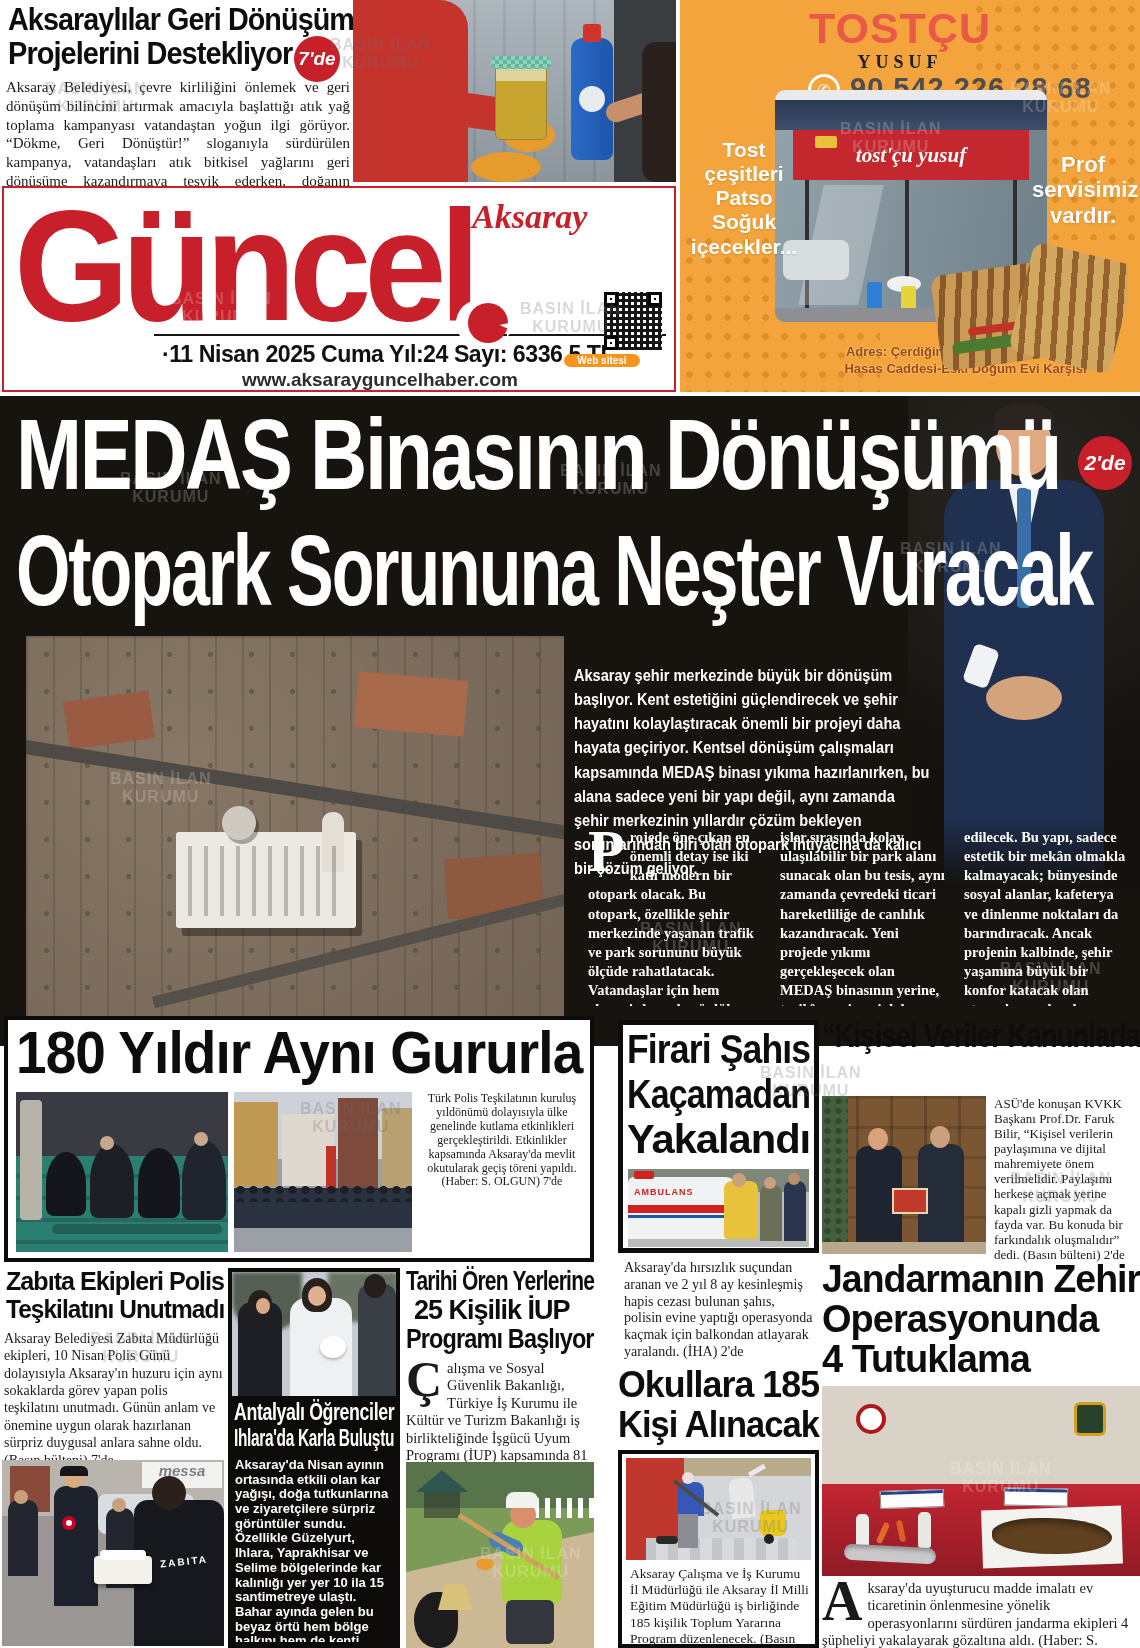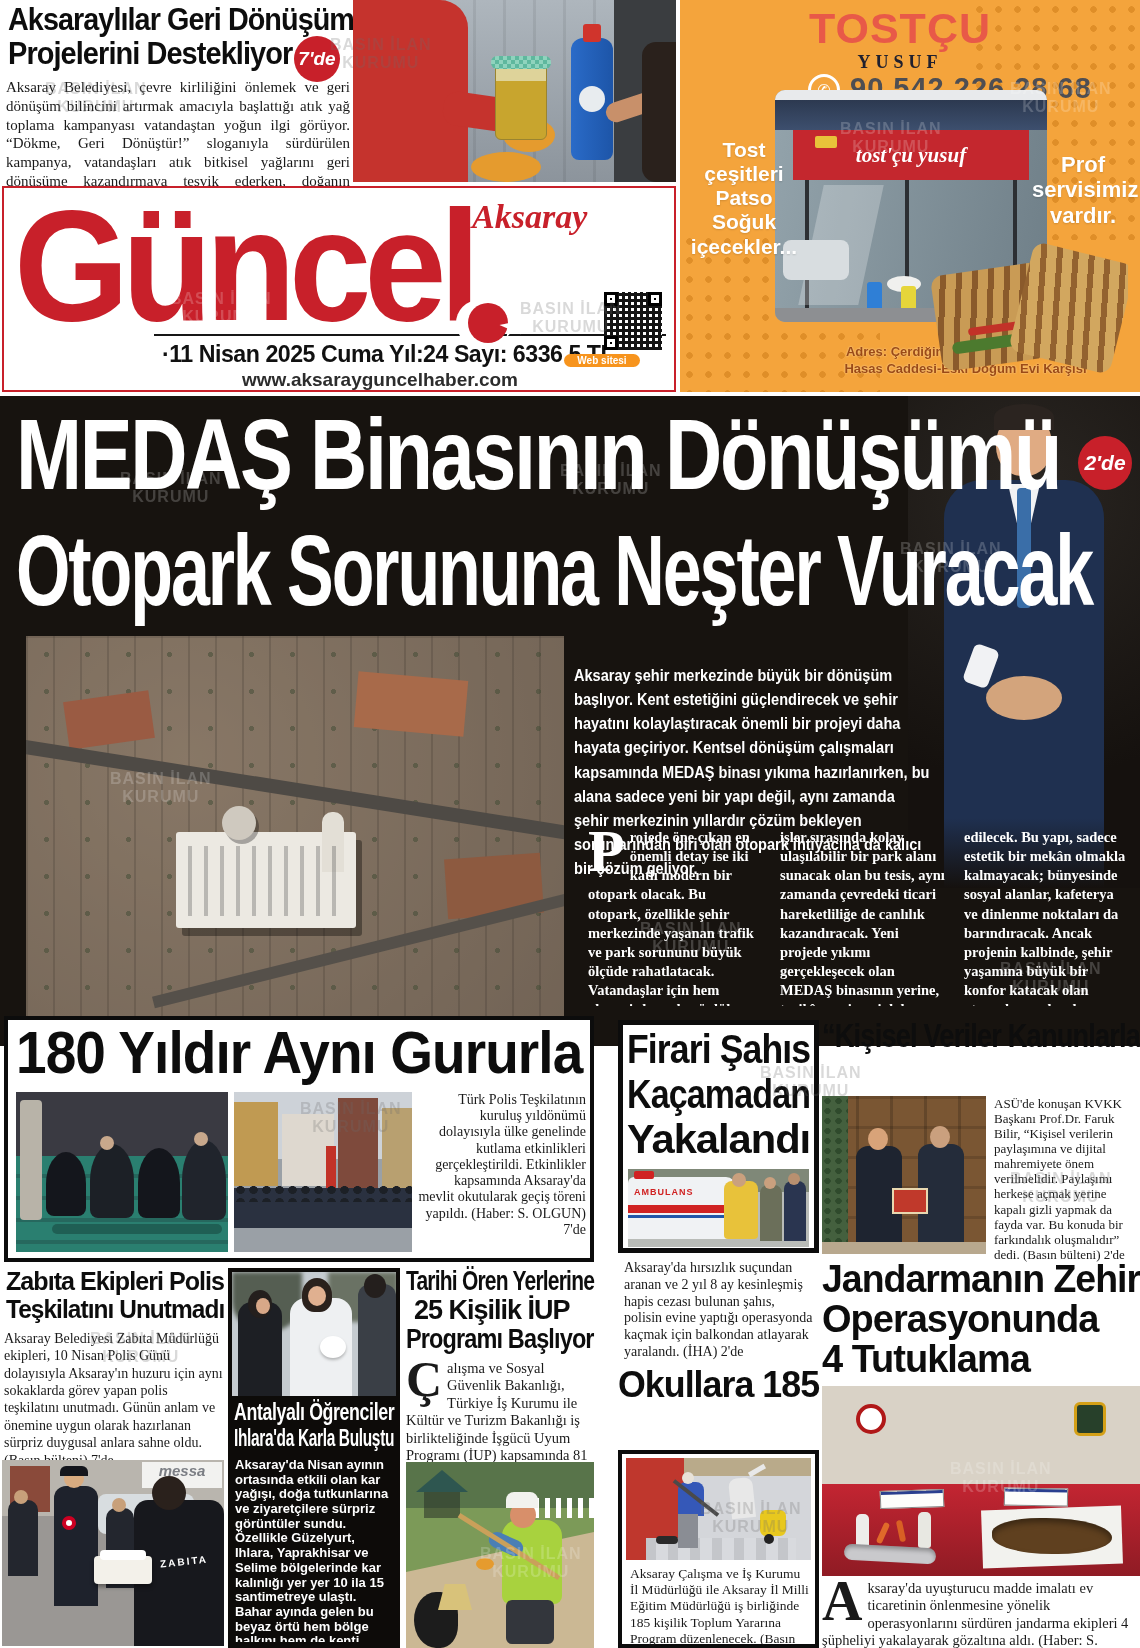--- a/index.html
+++ b/index.html
@@ -232,21 +232,21 @@
     <div class="ph" style="left:226px;top:72px;width:178px;height:160px;background:linear-gradient(180deg,#cdd2d8 0 42%,#9aa0a6 42%)">
       <div class="abs" style="left:0;top:10px;width:44px;height:84px;background:#c09a52"></div>
       <div class="abs" style="left:48px;top:22px;width:52px;height:72px;background:#ded8cf"></div>
       <div class="abs" style="left:104px;top:6px;width:40px;height:90px;background:#7e4a3c"></div>
       <div class="abs" style="left:148px;top:16px;width:30px;height:80px;background:#b8a070"></div>
       <div class="abs" style="left:92px;top:54px;width:10px;height:44px;background:#c23228"></div>
       <div class="abs" style="left:0;top:96px;width:100%;height:40px;background:#2a3140"></div>
       <div class="abs" style="left:0;top:92px;width:100%;height:18px;background-image:radial-gradient(#1c2026 4px,transparent 4.5px);background-size:13px 12px"></div>
       <div class="abs" style="left:0;bottom:0;width:100%;height:24px;background:#9aa0a6"></div>
     </div>
-    <div class="abs body-serif" style="left:410px;top:72px;width:168px;height:162px;font-size:14px;line-height:1.16;text-align:right">Türk Polis Teşkilatının kuruluş yıldönümü dolayısıyla ülke genelinde kutlama etkinlikleri gerçekleştirildi. Etkinlikler kapsamında Aksaray'da mevlit okutularak geçiş töreni yapıldı. (Haber: S. OLGUN) 7'de</div>
+    <div class="abs body-serif" style="left:410px;top:72px;width:168px;height:162px;font-size:12px;line-height:1.16;text-align:center">Türk Polis Teşkilatının kuruluş yıldönümü dolayısıyla ülke genelinde kutlama etkinlikleri gerçekleştirildi. Etkinlikler kapsamında Aksaray'da mevlit okutularak geçiş töreni yapıldı. (Haber: S. OLGUN) 7'de</div>
   </div>
 
   <div class="abs" id="firaribox">
     <div class="hrow" style="left:4px;top:4px;width:183px;height:45px">
       <span class="fitw fill hl" style="font-size: 41px; transform: scaleX(0.867299);">Firari Şahıs</span>
     </div>
     <div class="hrow" style="left:4px;top:49px;width:183px;height:45px">
       <span class="fitw fill hl" style="font-size: 41px; transform: scaleX(0.828054);">Kaçamadan</span>
     </div>
     <div class="hrow" style="left:4px;top:94px;width:183px;height:45px">
@@ -264,20 +264,23 @@
       <div class="abs" style="left:132px;top:16px;width:22px;height:56px;background:#6b6f5a;border-radius:8px 8px 0 0"></div>
       <div class="abs" style="left:156px;top:12px;width:22px;height:60px;background:#2a3550;border-radius:8px 8px 0 0"></div>
       <div class="abs" style="left:136px;top:8px;width:12px;height:12px;background:#caa07e;border-radius:50%"></div>
       <div class="abs" style="left:160px;top:4px;width:12px;height:12px;background:#b89070;border-radius:50%"></div>
     </div>
   </div>
   <div class="abs body-serif" style="left:624px;top:1260px;width:190px;height:104px;font-size:14px;line-height:1.2;text-align:left">Aksaray'da hırsızlık suçundan aranan ve 2 yıl 8 ay kesinleşmiş hapis cezası bulunan şahıs, polisin evine yaptığı operasyonda kaçmak için balkondan atlayarak yaralandı. (İHA) 2'de</div>
 
   <div class="hrow" style="left:618px;top:1366px;width:201px;height:40px">
     <span class="fitw fill hl" style="font-size: 37px; transform: scaleX(0.966346);">Okullara 185</span>
+  </div>
+  <div class="hrow" style="left:618px;top:1406px;width:201px;height:40px">
+    <span class="fitw fill hl" style="font-size: 37px; transform: scaleX(0.930556);">Kişi Alınacak</span>
   </div>
   <div class="abs" id="okbox">
     <div class="ph" style="left:4px;top:4px;width:185px;height:102px;background:linear-gradient(180deg,#b9aa8a 0 18%,#d4d6da 18%)">
       <div class="abs" style="left:0;top:0;width:58px;height:102px;background:#bf372d"></div>
       <div class="abs" style="left:20px;top:80px;width:150px;height:22px;background:repeating-linear-gradient(90deg,#c4c6ca 0 10px,#d8dade 10px 22px)"></div>
       <div class="abs" style="left:52px;top:24px;width:26px;height:34px;background:#3558b8;border-radius:8px 8px 0 0"></div>
       <div class="abs" style="left:56px;top:14px;width:12px;height:12px;background:#e8e2d8;border-radius:50%"></div>
       <div class="abs" style="left:52px;top:56px;width:20px;height:34px;background:#8a8d94"></div>
       <div class="abs" style="left:42px;top:38px;width:56px;height:4px;background:#4a4a4a;transform:rotate(38deg)"></div>
       <div class="abs" style="left:30px;top:78px;width:22px;height:8px;background:#2a2a2a;border-radius:4px"></div>

